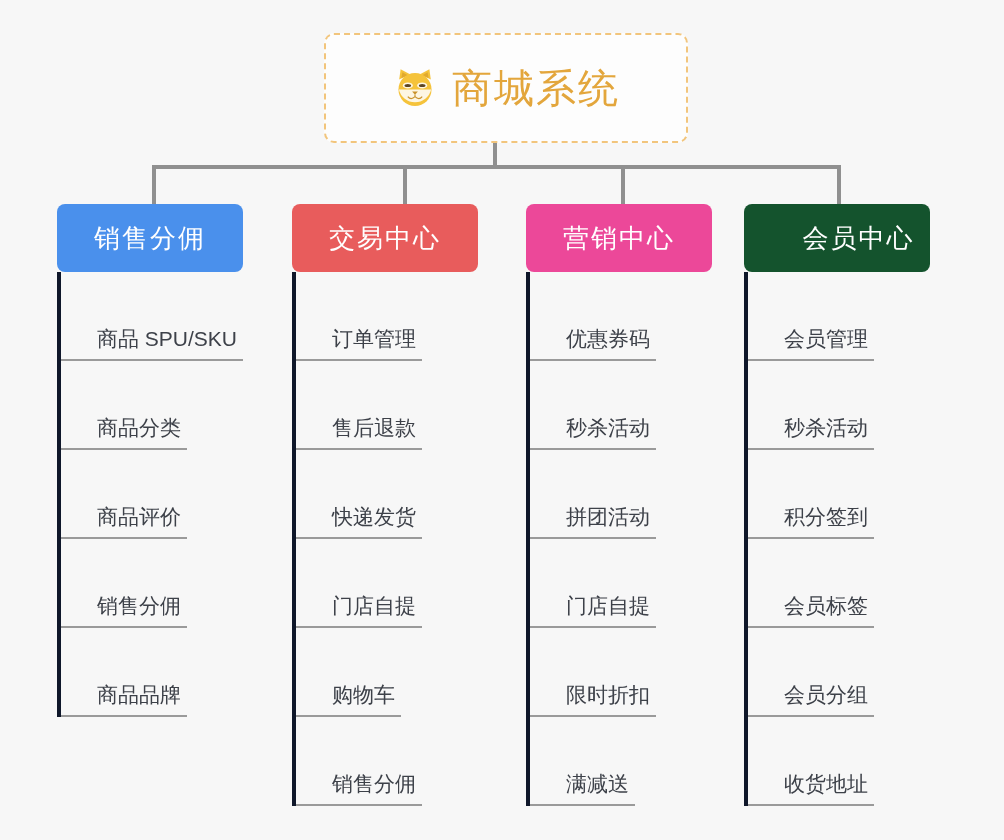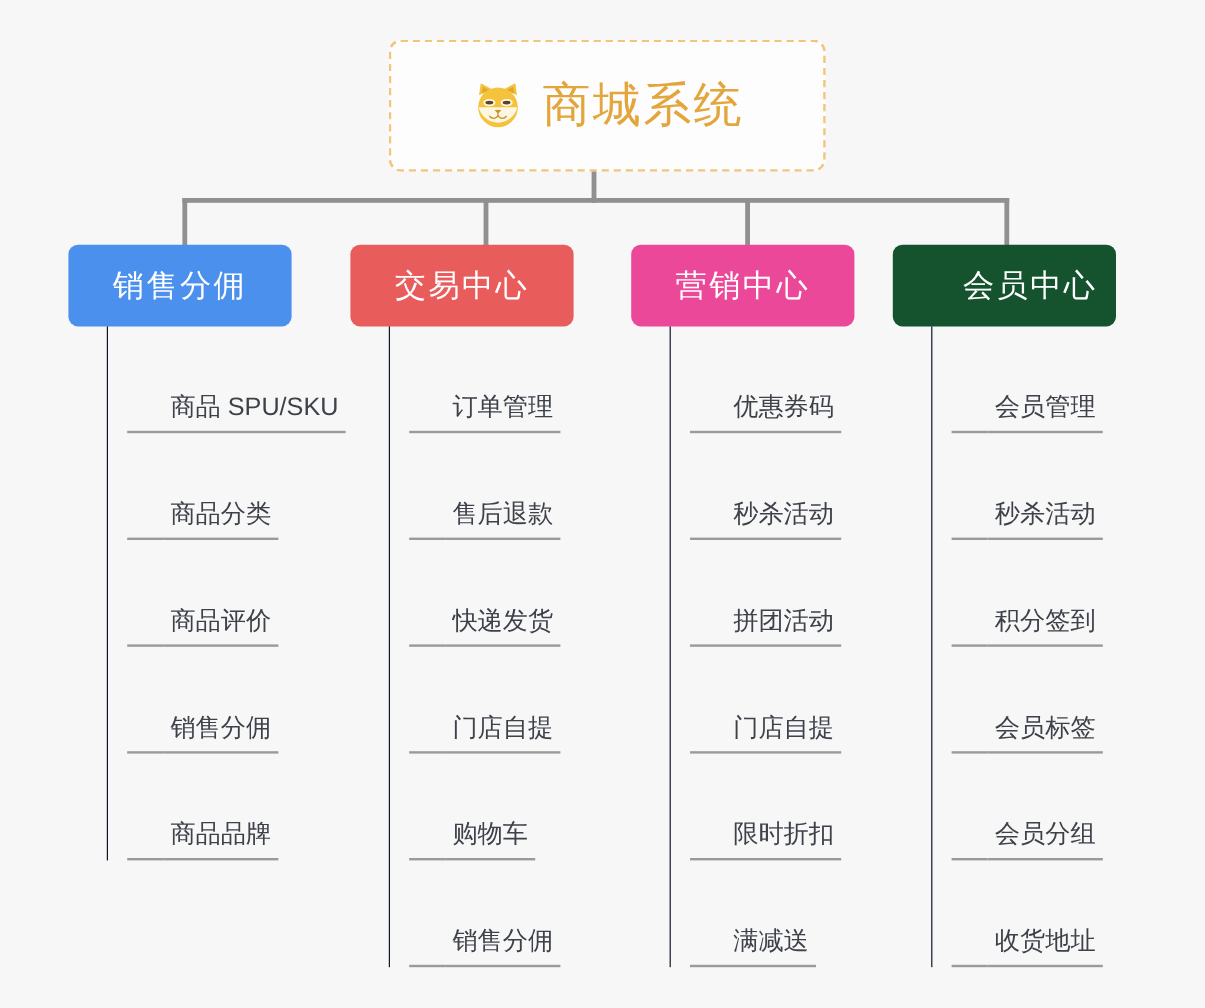--- a/index.html
+++ b/index.html
@@ -75,23 +75,23 @@
     justify-content: center;
     color: #ffffff;
     font-size: 26px;
     letter-spacing: 2px;
     box-sizing: border-box;
   }
 
   
   .leaf-list {
     position: relative;
-    margin-left: 32px;
-    padding-left: 16px;
-    border-left: 1px solid #0f172a;
+    margin-left: 0;
+    padding-left: 0;
+    border-left: 4px solid #0f172a;
   }
   .leaf {
     height: 89px;
     display: flex;
     align-items: flex-end;
     box-sizing: border-box;
   }
   .leaf-label {
     display: inline-block;
     margin-left: 30px;

